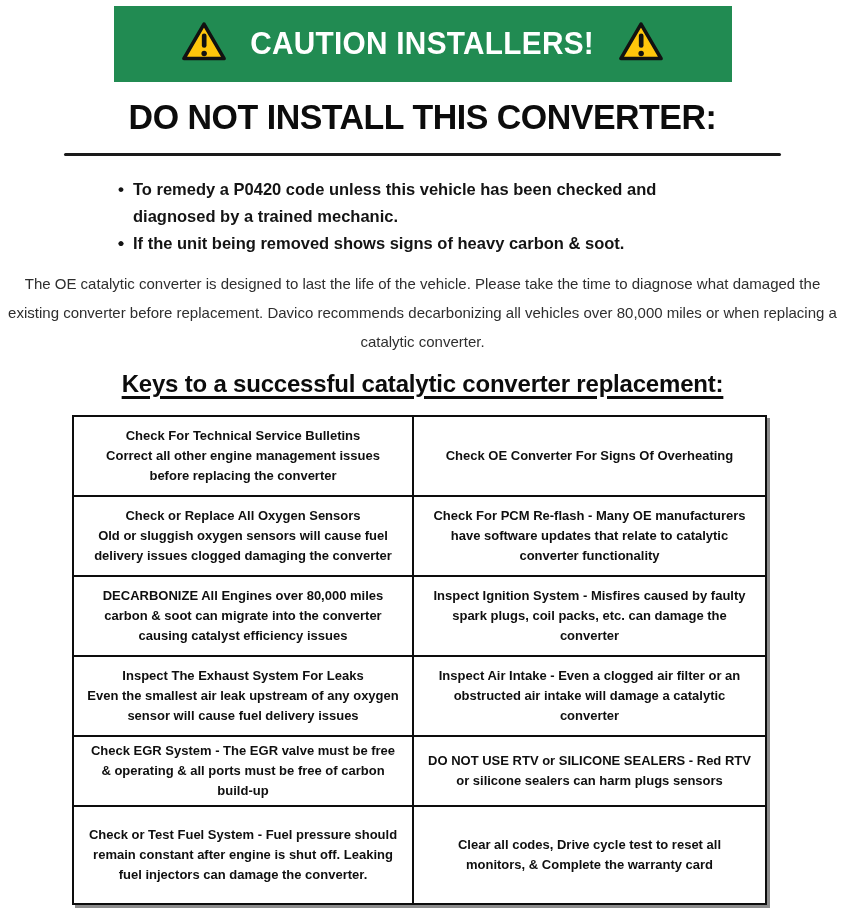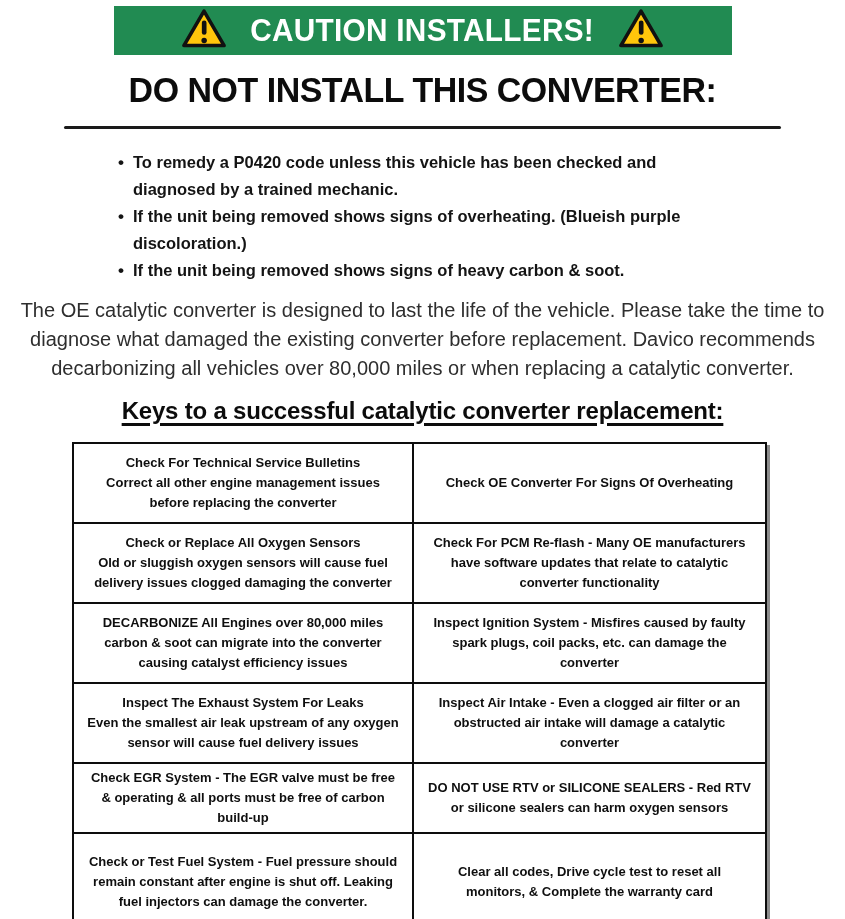--- a/index.html
+++ b/index.html
@@ -9,21 +9,21 @@
     height: 919px;
     background: #ffffff;
     font-family: "Liberation Sans", sans-serif;
     color: #111111;
     overflow: hidden;
   }
 
   
   .banner {
     width: 618px;
-    height: 49px;
+    height: 76px;
     margin: 6px auto 0;
     background: #218b52;
     display: flex;
     align-items: center;
     justify-content: center;
     gap: 16px;
   }
   .banner-title {
     color: #ffffff;
     font-weight: bold;
@@ -75,21 +75,21 @@
     top: 0;
     font-size: 17px;
   }
 
   
   .notice {
     width: 841px;
     margin: 12px auto 0;
     padding: 0 2px;
     text-align: center;
-    font-size: 20px;
+    font-size: 15px;
     line-height: 29px;
     font-weight: normal;
     color: #2e2e2e;
   }
 
   
   .keys-heading {
     margin: 14px 16px 0;
     text-align: center;
     font-size: 24px;
@@ -150,21 +150,20 @@
 
 <div class="divider"></div>
 
 <ul class="warnings">
   <li>
     <span class="bullet-dot">•</span>
     <span>To remedy a P0420 code unless this vehicle has been checked and diagnosed by a trained mechanic.</span>
   </li>
   <li>
     <span class="bullet-dot">•</span>
-    <span>If the unit being removed shows signs of overheating. (Blueish purple discoloration.)</span>
   </li>
   <li>
     <span class="bullet-dot">•</span>
     <span>If the unit being removed shows signs of heavy carbon &amp; soot.</span>
   </li>
 </ul>
 
 <p class="notice">The OE catalytic converter is designed to last the life of the vehicle. Please take the time to diagnose what damaged the existing converter before replacement. Davico recommends decarbonizing all vehicles over 80,000 miles or when replacing a catalytic converter.</p>
 
 <h2 class="keys-heading">Keys to a successful catalytic converter replacement:</h2>
@@ -189,20 +188,20 @@
       <td>DECARBONIZE All Engines over 80,000 miles carbon &amp; soot can migrate into the converter causing catalyst efficiency issues</td>
       <td>Inspect Ignition System - Misfires caused by faulty spark plugs, coil packs, etc. can damage the converter</td>
     </tr>
     <tr>
       <td>Inspect The Exhaust System For Leaks
 Even the smallest air leak upstream of any oxygen sensor will cause fuel delivery issues</td>
       <td>Inspect Air Intake - Even a clogged air filter or an obstructed air intake will damage a catalytic converter</td>
     </tr>
     <tr>
       <td>Check EGR System - The EGR valve must be free &amp; operating &amp; all ports must be free of carbon build-up</td>
-      <td>DO NOT USE RTV or SILICONE SEALERS - Red RTV or silicone sealers can harm oxygen sensors</td>
+      <td>DO NOT USE RTV or SILICONE SEALERS - Red RTV or silicone sealers can harm plugs sensors</td>
     </tr>
     <tr>
       <td>Check or Test Fuel System - Fuel pressure should remain constant after engine is shut off.  Leaking fuel injectors can damage the converter.</td>
       <td>Clear all codes,  Drive cycle test to reset all monitors, &amp; Complete the warranty card</td>
     </tr>
   </tbody>
 </table>
 
 </body></html>

